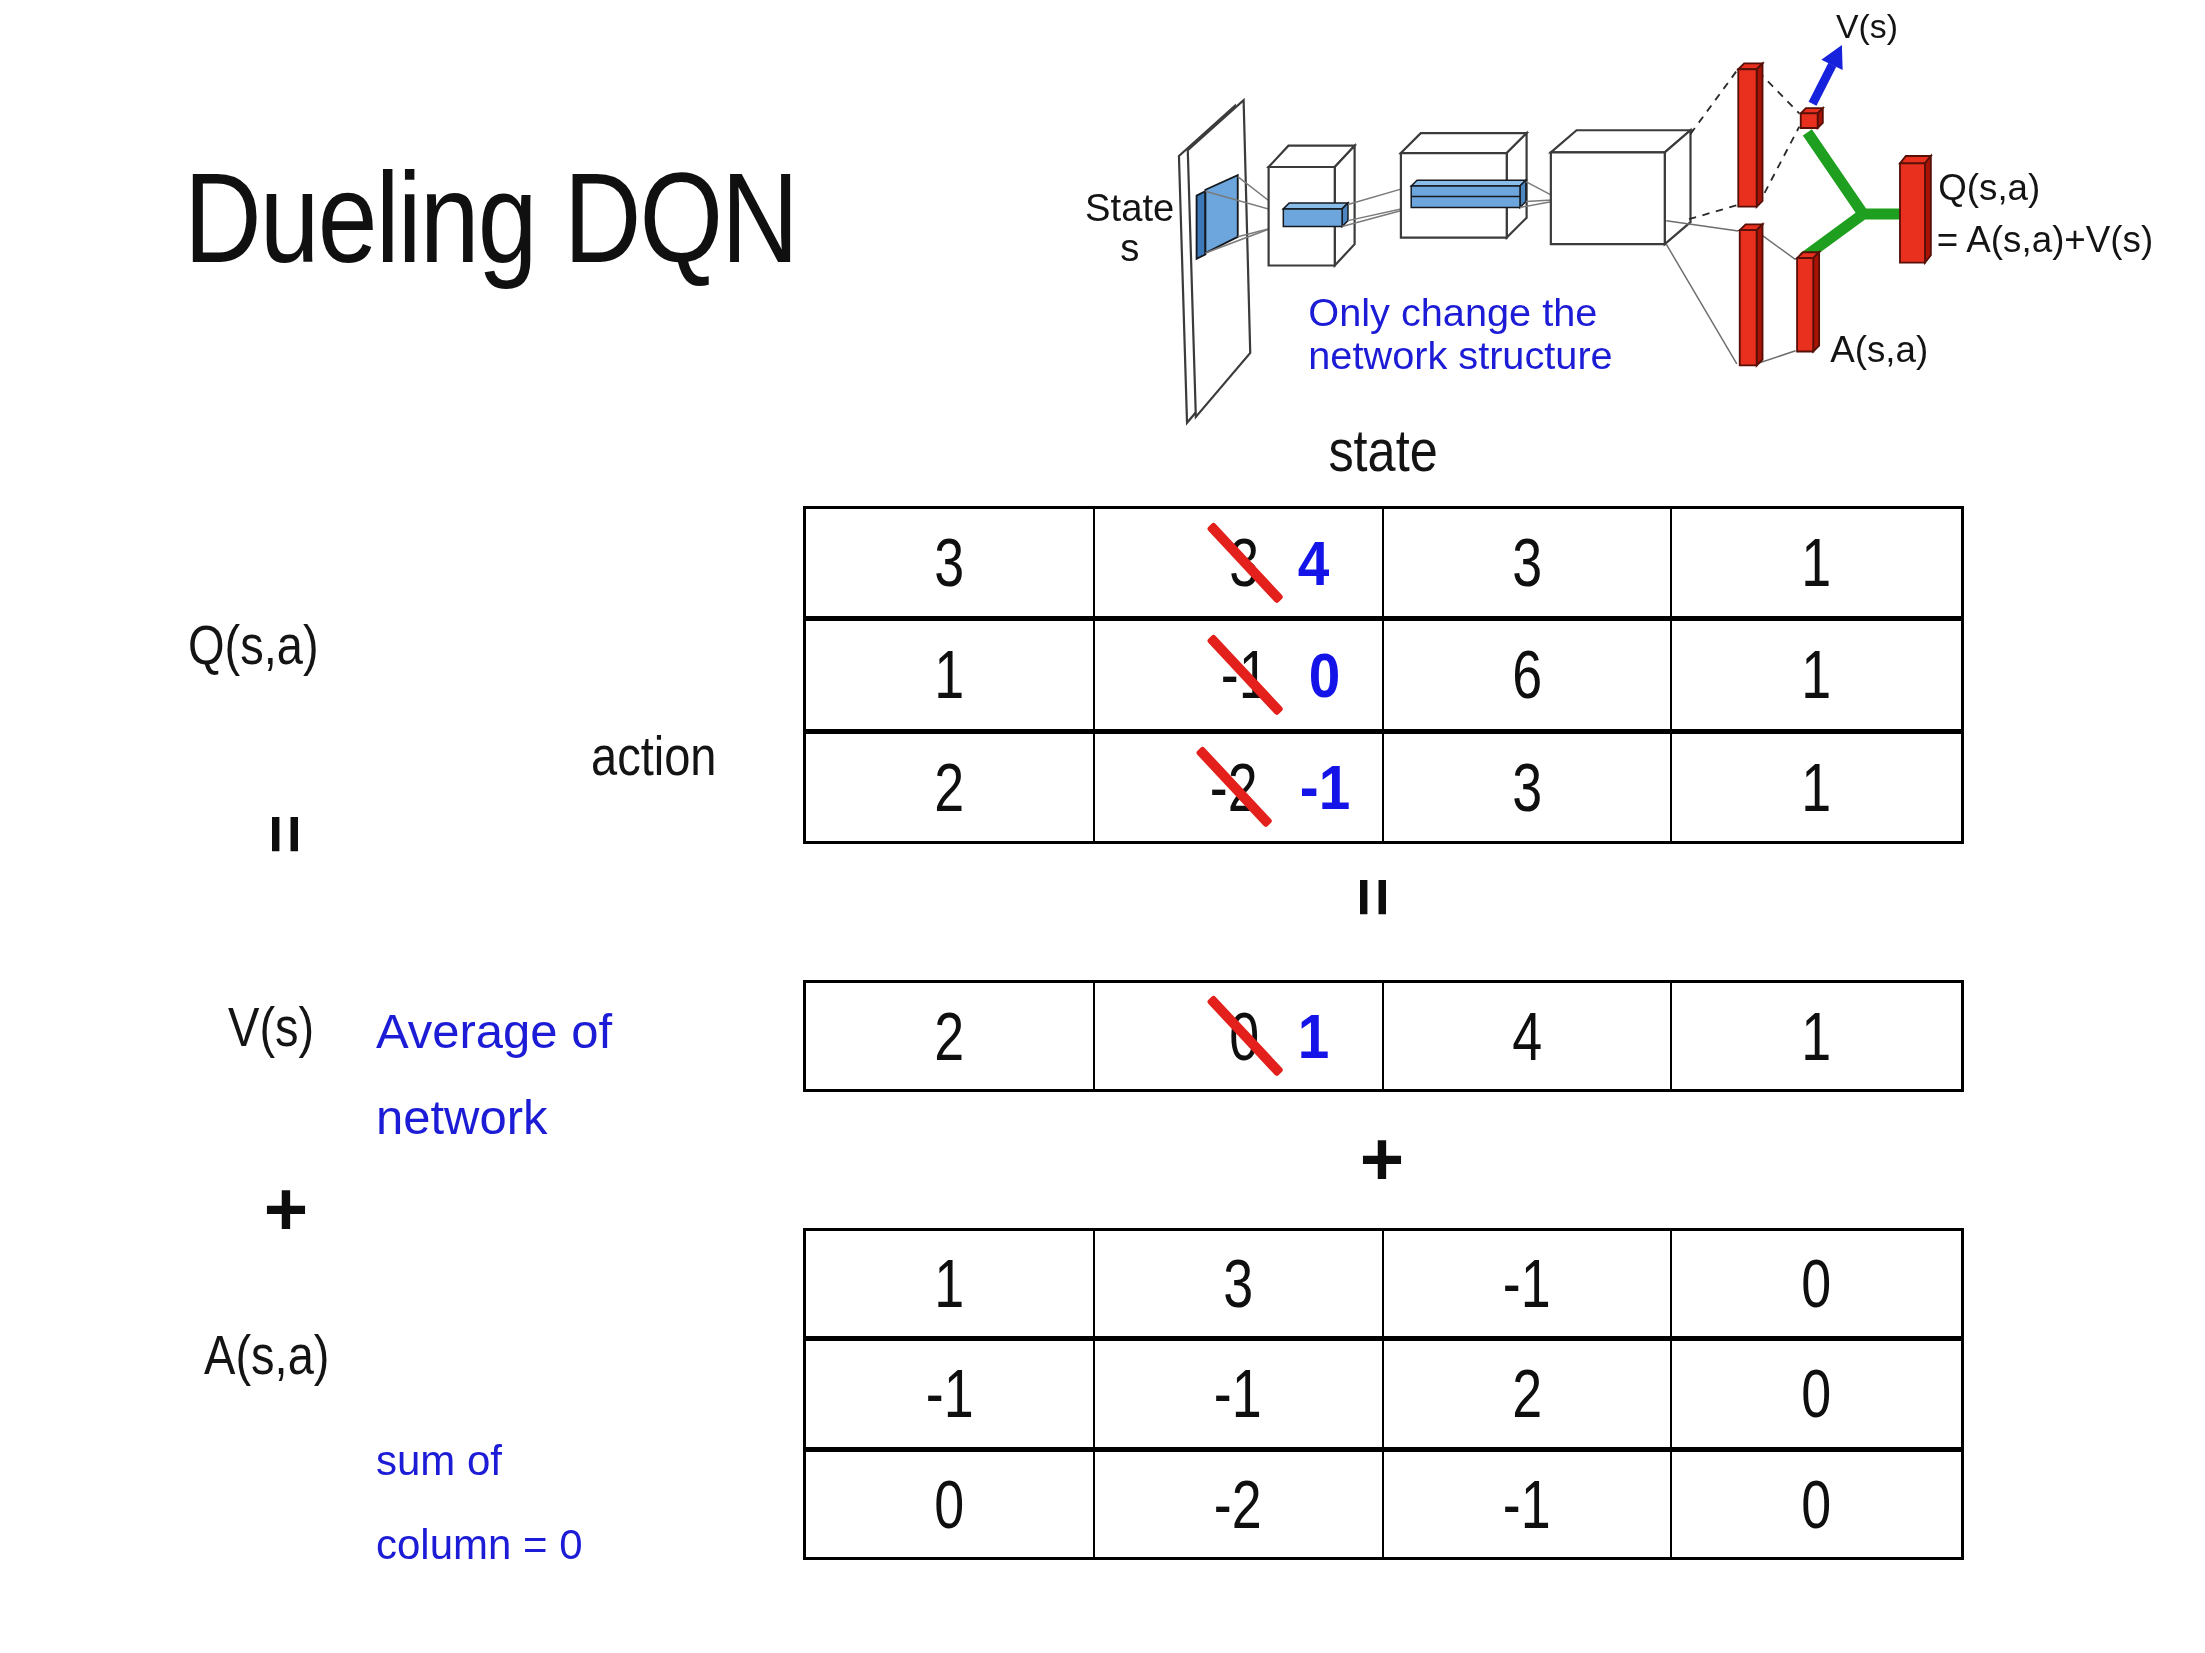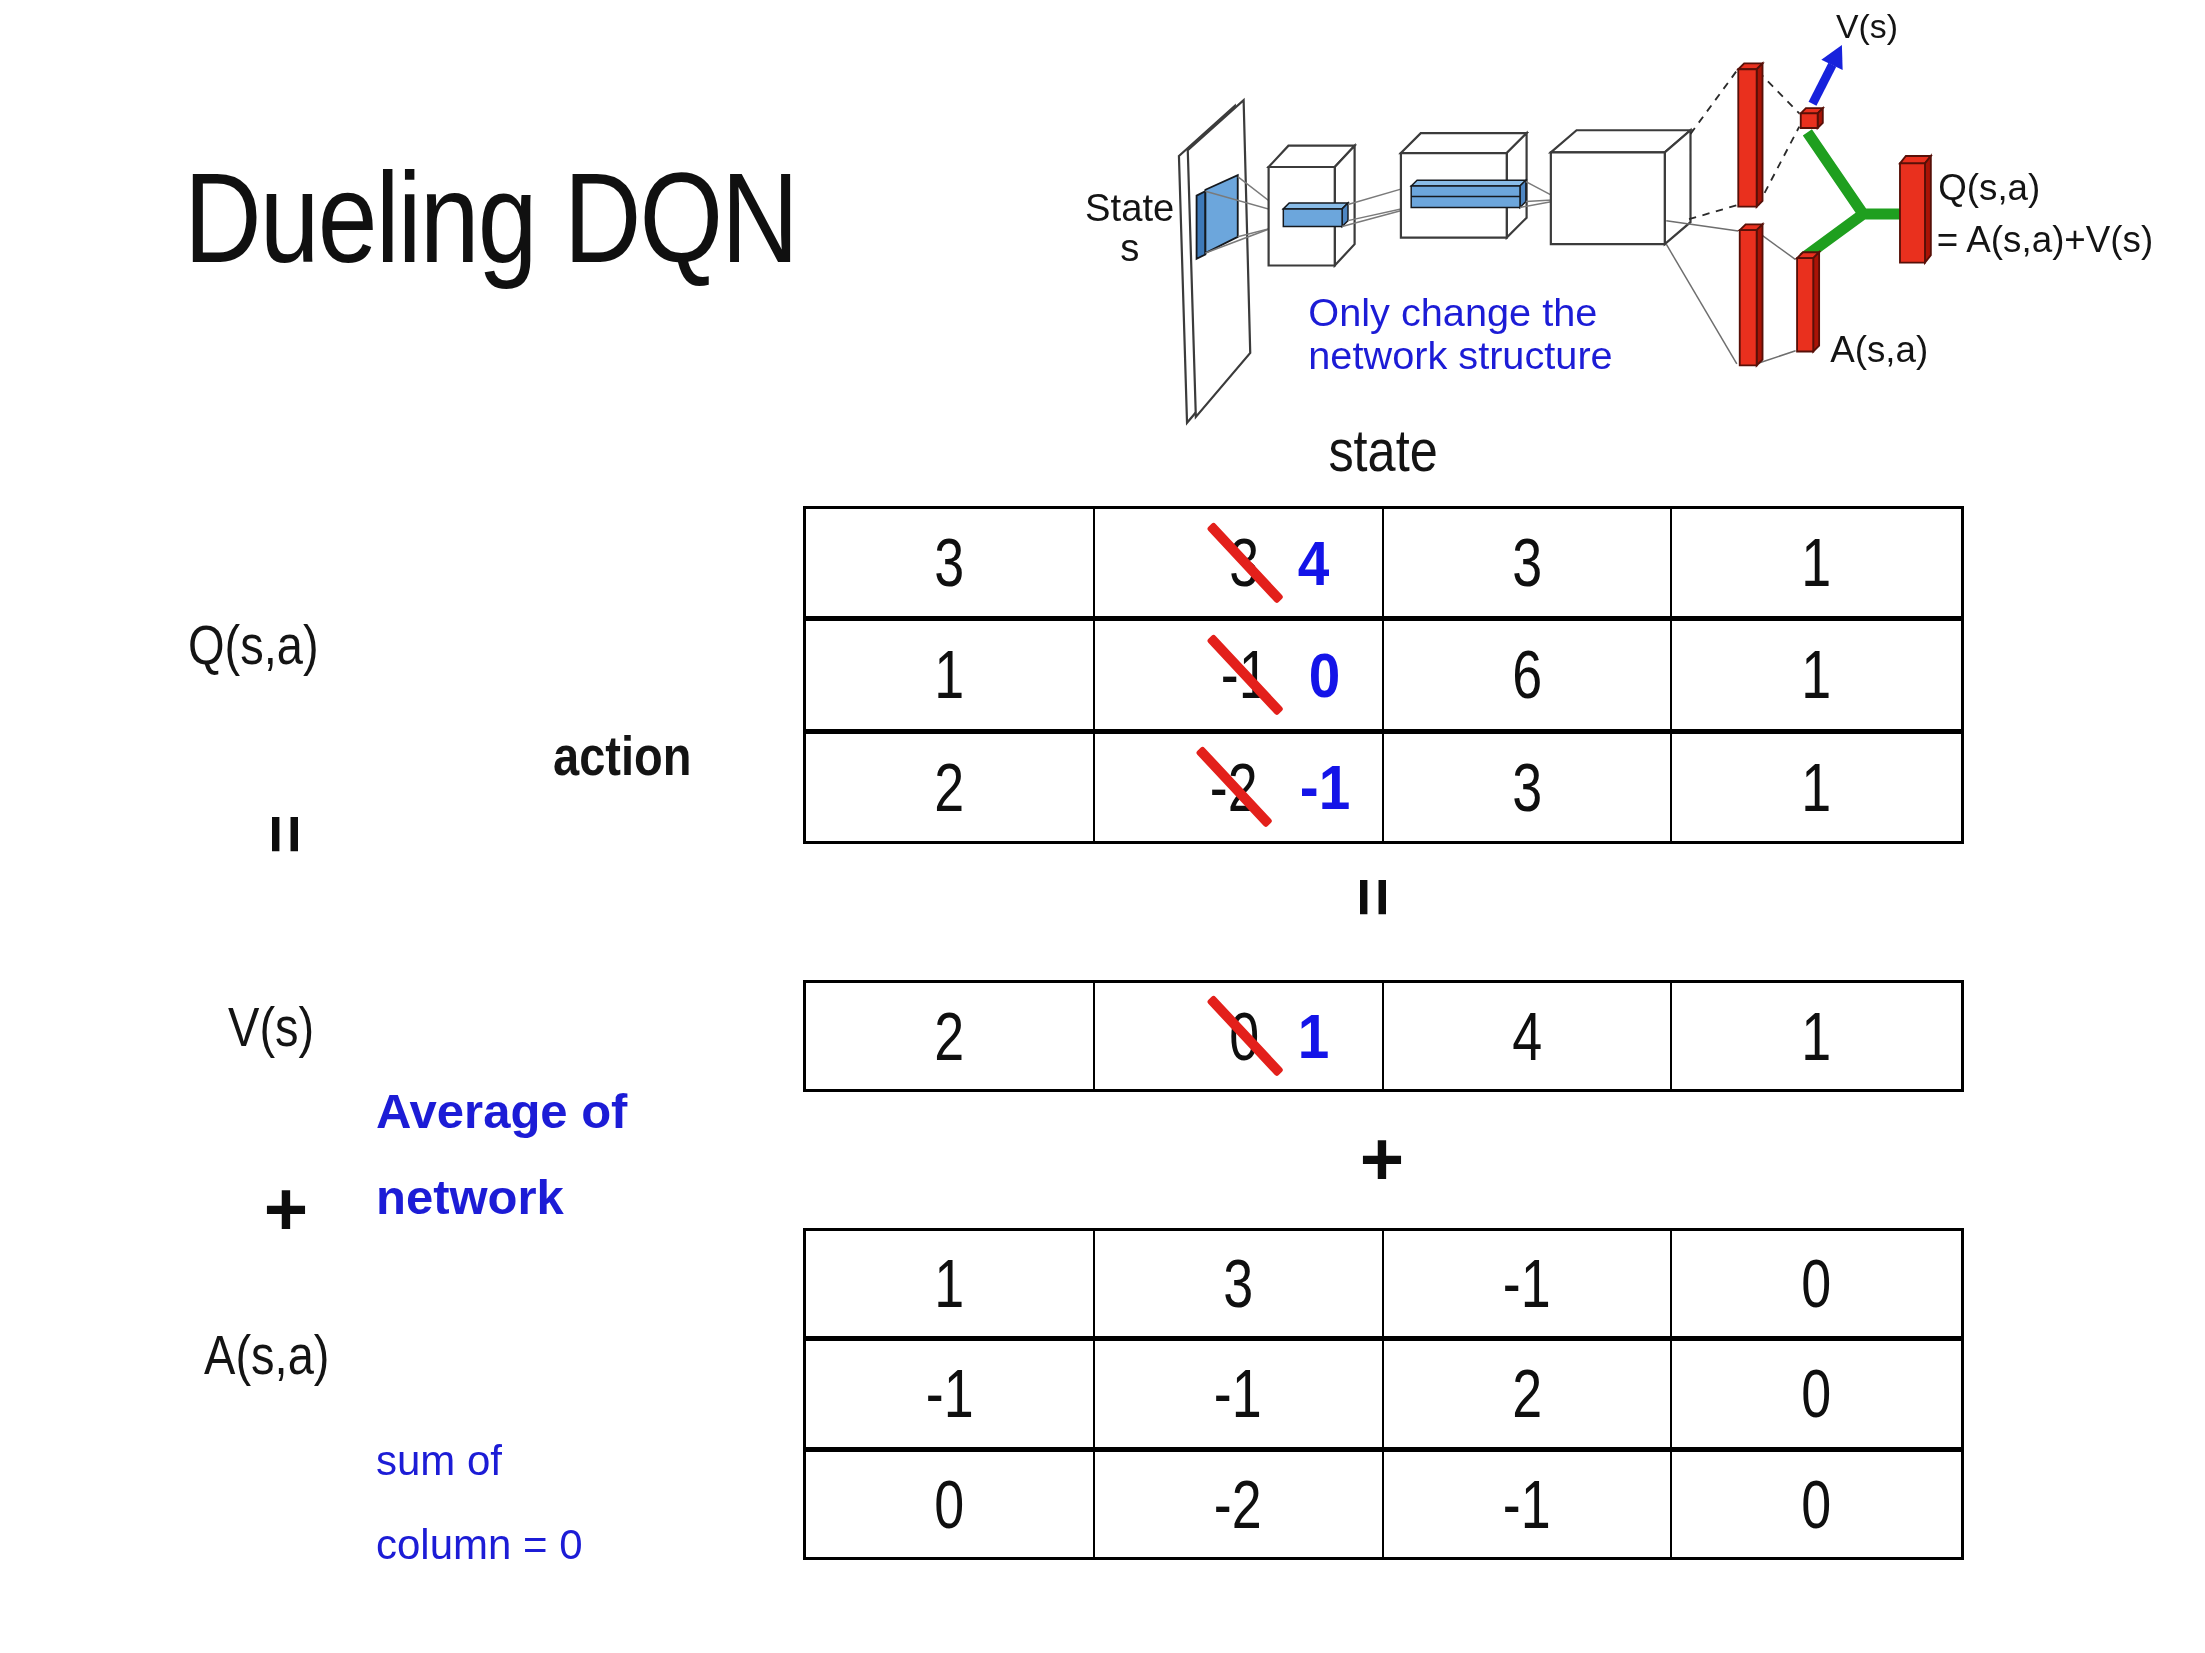--- a/index.html
+++ b/index.html
@@ -9,25 +9,25 @@
   .narrow{transform:scaleX(0.84);transform-origin:left center;display:inline-block;}
 
   
   #title{left:184px;top:144px;font-size:128px;letter-spacing:-2.2px;white-space:nowrap;color:#101010;}
 
   
   .lbl{font-size:56px;white-space:nowrap;color:#141414;}
   #q-label{left:188px;top:612px;}
   #v-label{left:228px;top:994px;}
   #a-label{left:204px;top:1322px;}
-  #action-label{left:553px;top:723px;font-weight:bold;}
+  #action-label{left:591px;top:723px;}
   #state-header{left:803px;top:416px;width:1161px;text-align:center;font-size:60px;}
 
   .blue-note{color:#1C1CD6;font-size:49px;white-space:nowrap;}
-  #avg-note{left:376px;top:1068px;line-height:86px;font-weight:bold;}
+  #avg-note{left:376px;top:988px;line-height:86px;}
   #sum-note{left:376px;top:1419px;font-size:42px;line-height:84px;}
 
   
   .op{display:flex;align-items:center;justify-content:center;}
   .rot-eq{transform:rotate(90deg);font-size:68px;font-weight:bold;color:#0d0d0d;}
   #eq-left{left:259px;top:807px;width:53px;height:53px;}
   #eq-mid{left:1347px;top:870px;width:53px;height:53px;}
   .plus{font-size:76px;font-weight:600;color:#0d0d0d;}
   #plus-left{left:248px;top:1170px;width:76px;height:76px;}
   #plus-mid{left:1344px;top:1120px;width:76px;height:76px;}

